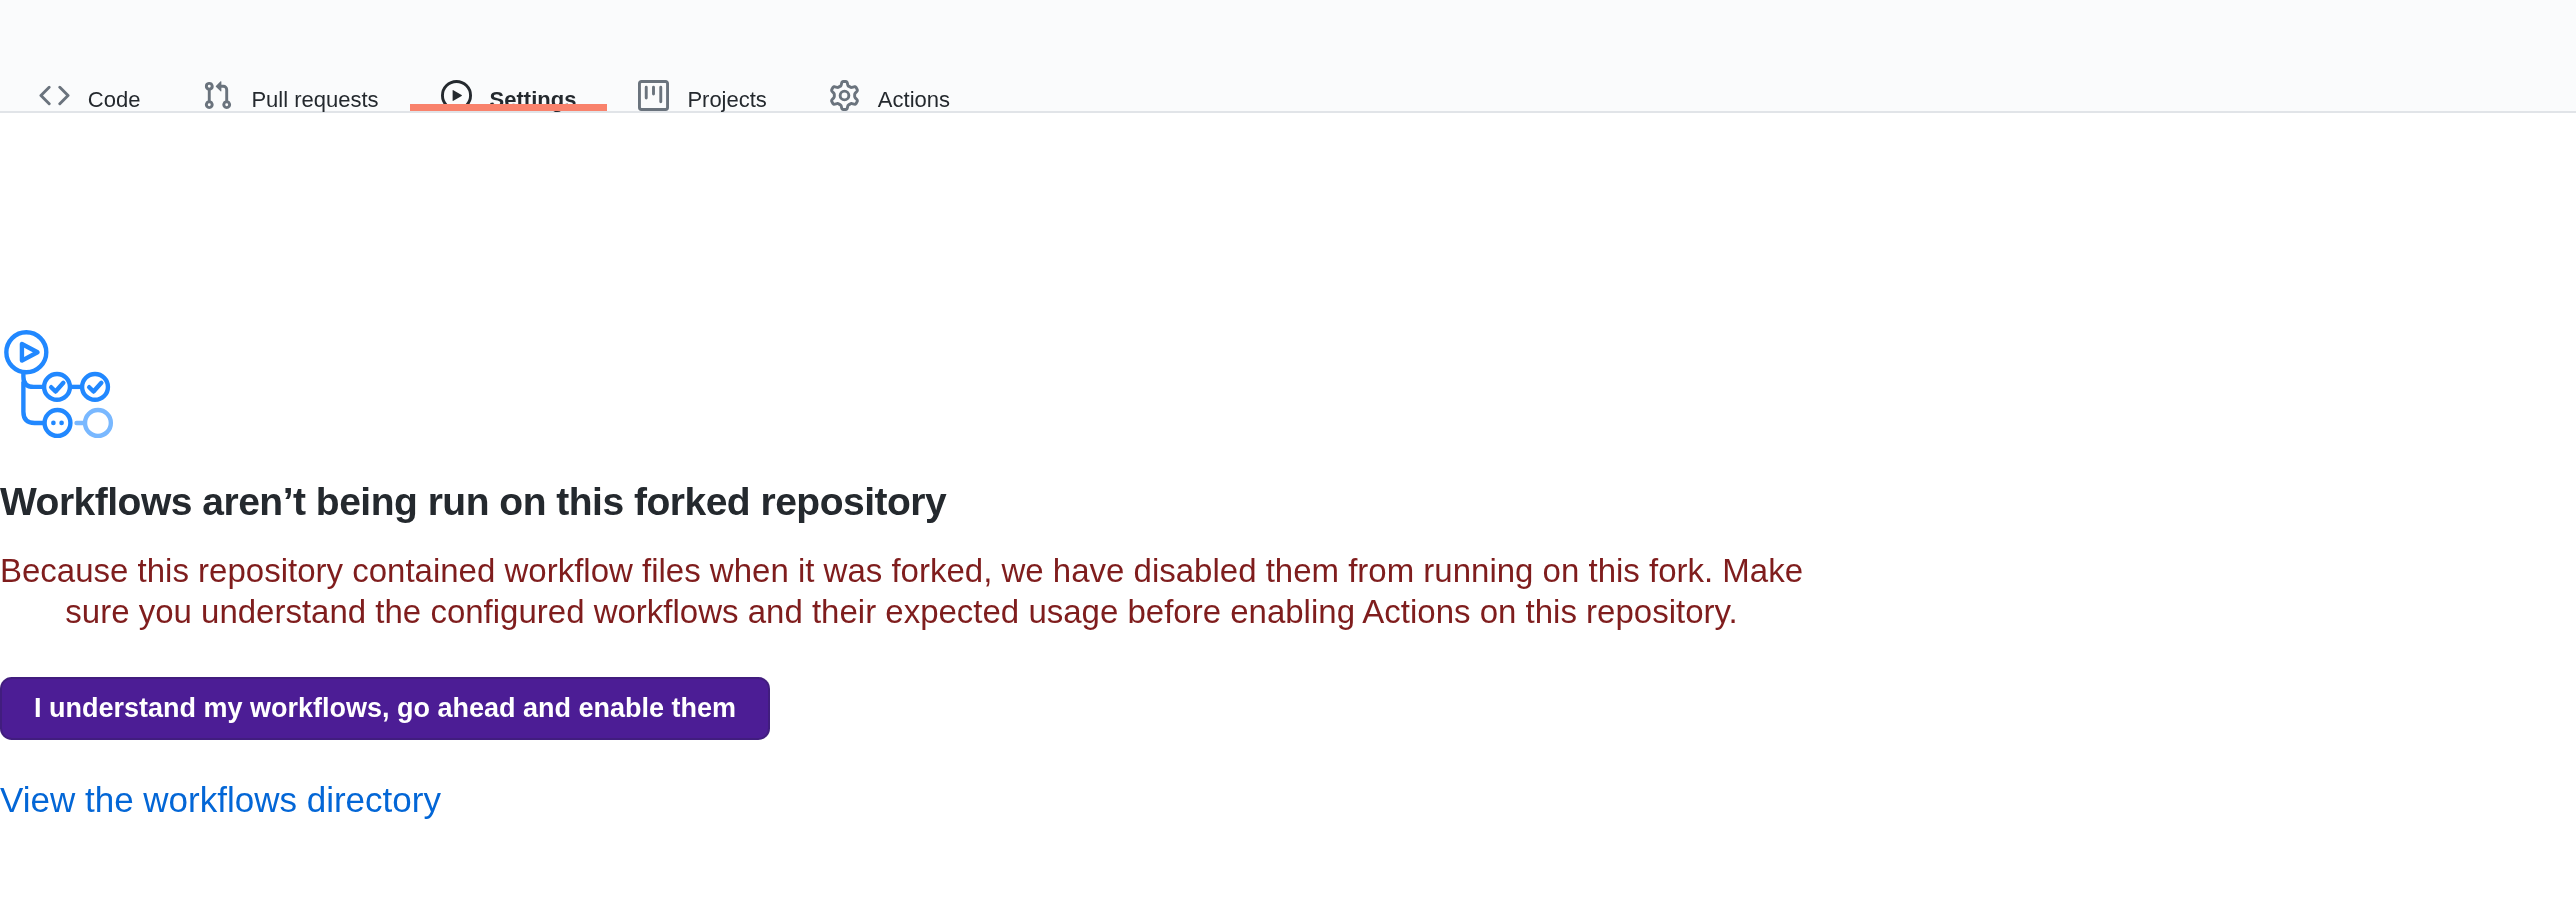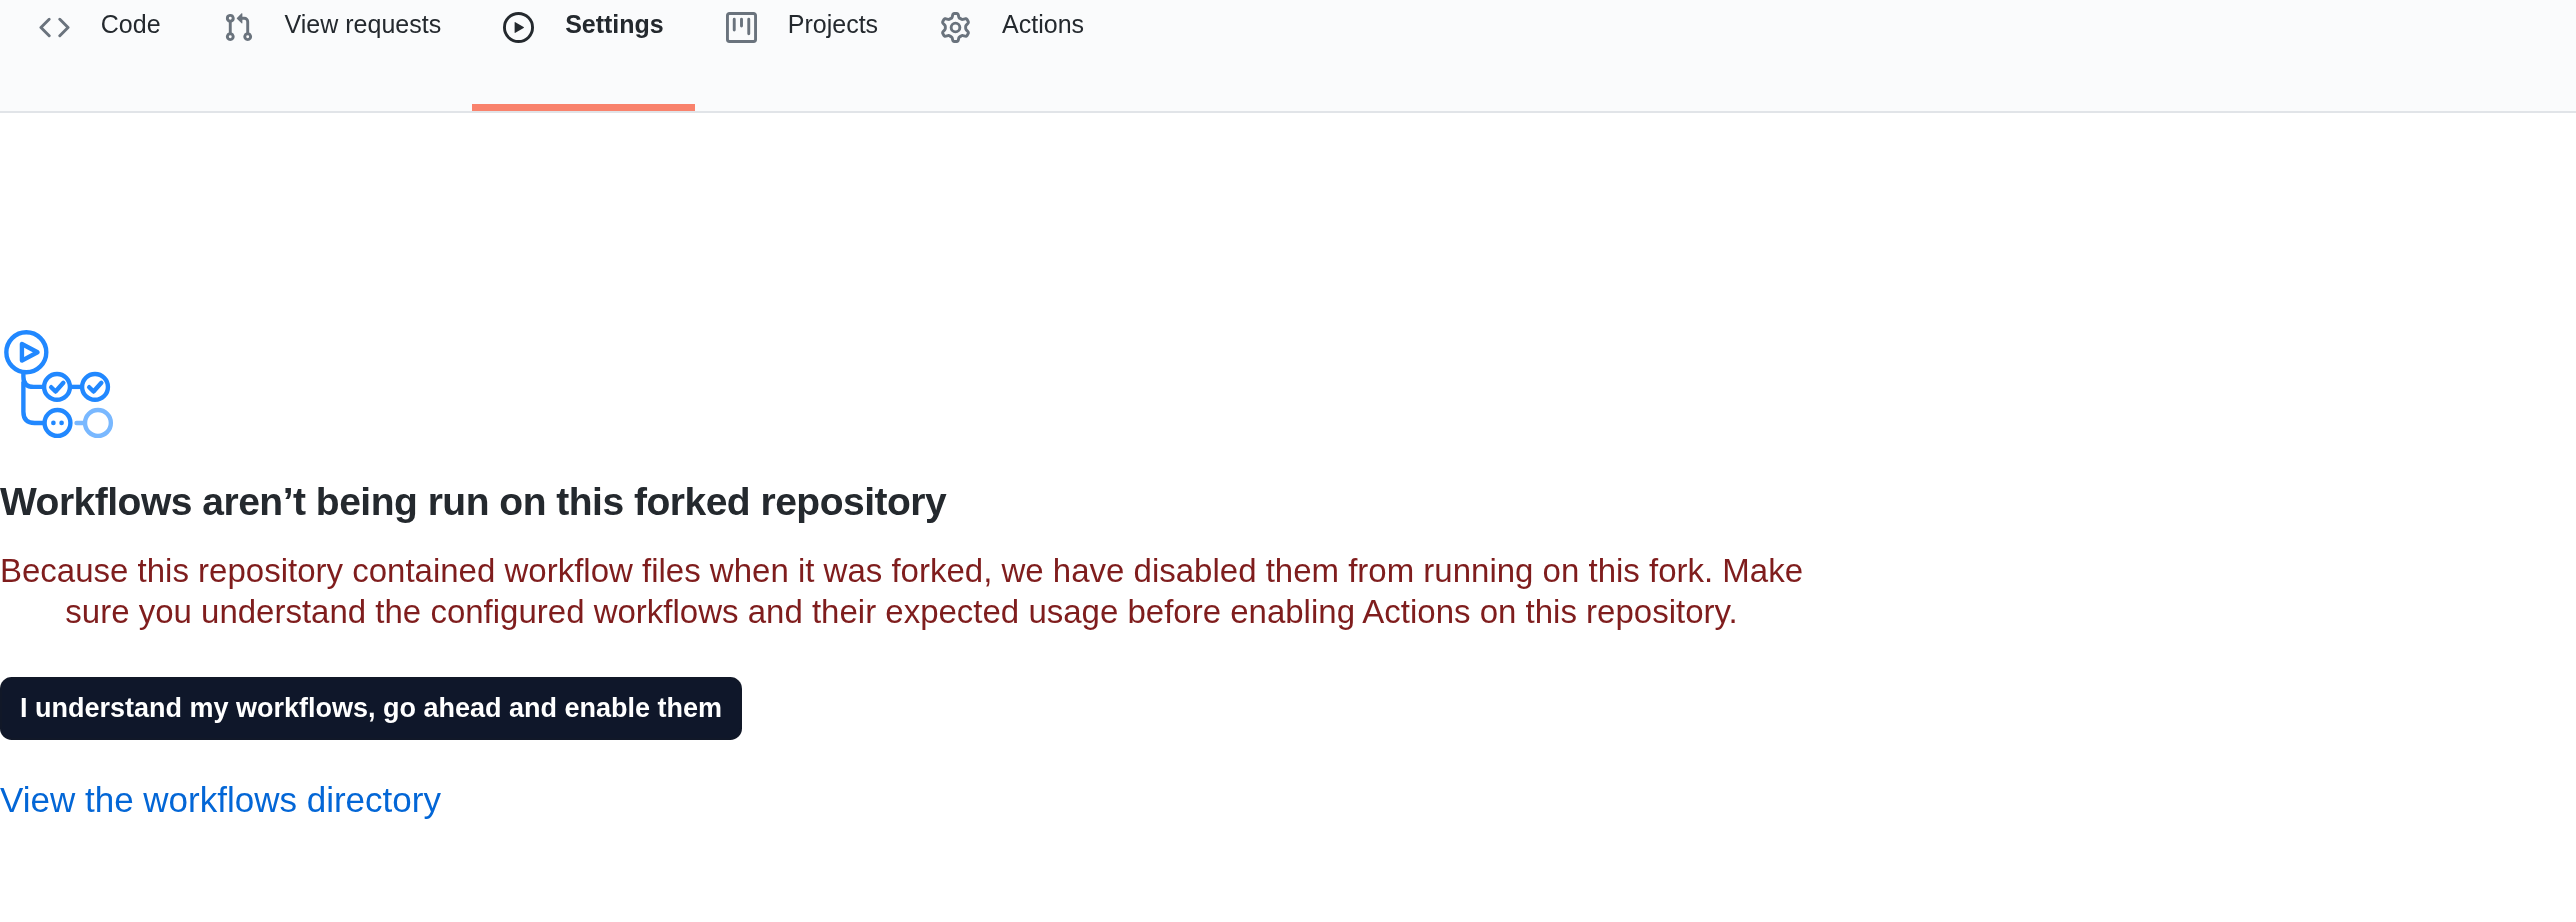--- a/index.html
+++ b/index.html
@@ -23,24 +23,24 @@
     background: #fafbfc;
     border-bottom: 2px solid #e1e4e8;
     display: flex;
     align-items: stretch;
     padding-left: 7.8px;
     box-sizing: content-box;
   }
   .tab {
     position: relative;
     display: flex;
-    align-items: flex-start;
-    gap: 31px;
+    align-items: flex-end;
+    gap: 18px;
     padding: 11.7px 31px 0 31px;
-    font-size: 25px;
+    font-size: 22px;
     line-height: 1;
     color: #24292e;
     text-decoration: none;
     cursor: pointer;
     white-space: nowrap;
   }
   .tab .ticon { display: flex; align-items: center; }
   .tab .ticon svg { width: 31px; height: 31px; fill: #6a737d; }
   .tab.active { font-weight: bold; }
   .tab.active .ticon svg { fill: #24292e; }
@@ -76,22 +76,22 @@
     margin: 21.5px 0 0 0;
     font-size: 33px;
     line-height: 41px;
     color: #7f1d1d;
     text-align: center;
   }
   .bs-desc span { display: block; white-space: nowrap; }
   .enable-btn {
     margin-top: 45px;
     height: 63px;
-    padding: 0 18px;
-    background: #0f172a;
+    padding: 0 32px;
+    background: #4c1d95;
     border: 2px solid rgba(27, 31, 35, 0.2);
     border-radius: 11.7px;
     color: #ffffff;
     font-family: inherit;
     font-size: 27px;
     font-weight: bold;
     line-height: 59px;
     cursor: pointer;
     box-sizing: border-box;
   }
@@ -119,21 +119,21 @@
       </span>
       <span>Code</span>
     </a>
 
     <a class="tab">
       <span class="ticon">
         <svg viewBox="0 0 16 16" aria-hidden="true" fill-rule="evenodd">
             <path d="M1.5 3.25a2.25 2.25 0 1 1 3 2.122v5.256a2.251 2.251 0 1 1-1.5 0V5.372A2.25 2.25 0 0 1 1.5 3.25Zm5.677-.177L9.573.677A.25.25 0 0 1 10 .854V2.5h1A2.5 2.5 0 0 1 13.5 5v5.628a2.251 2.251 0 1 1-1.5 0V5a1 1 0 0 0-1-1h-1v1.646a.25.25 0 0 1-.427.177L7.177 3.427a.25.25 0 0 1 0-.354ZM3.75 2.5a.75.75 0 1 0 0 1.5.75.75 0 0 0 0-1.5Zm0 9.5a.75.75 0 1 0 0 1.5.75.75 0 0 0 0-1.5Zm8.25.75a.75.75 0 1 0 1.5 0 .75.75 0 0 0-1.5 0Z"></path>
           </svg>
       </span>
-      <span>View requests</span>
+      <span>Pull requests</span>
     </a>
 
     <a class="tab active">
       <span class="ticon">
         <svg viewBox="0 0 16 16" aria-hidden="true">
             <path d="M8 0a8 8 0 1 1 0 16A8 8 0 0 1 8 0ZM1.5 8a6.5 6.5 0 1 0 13 0 6.5 6.5 0 0 0-13 0Zm4.879-2.773 4.264 2.559a.25.25 0 0 1 0 .428l-4.264 2.559A.25.25 0 0 1 6 10.559V5.442a.25.25 0 0 1 .379-.215Z"></path>
           </svg>
       </span>
       <span>Settings</span>
     </a>

